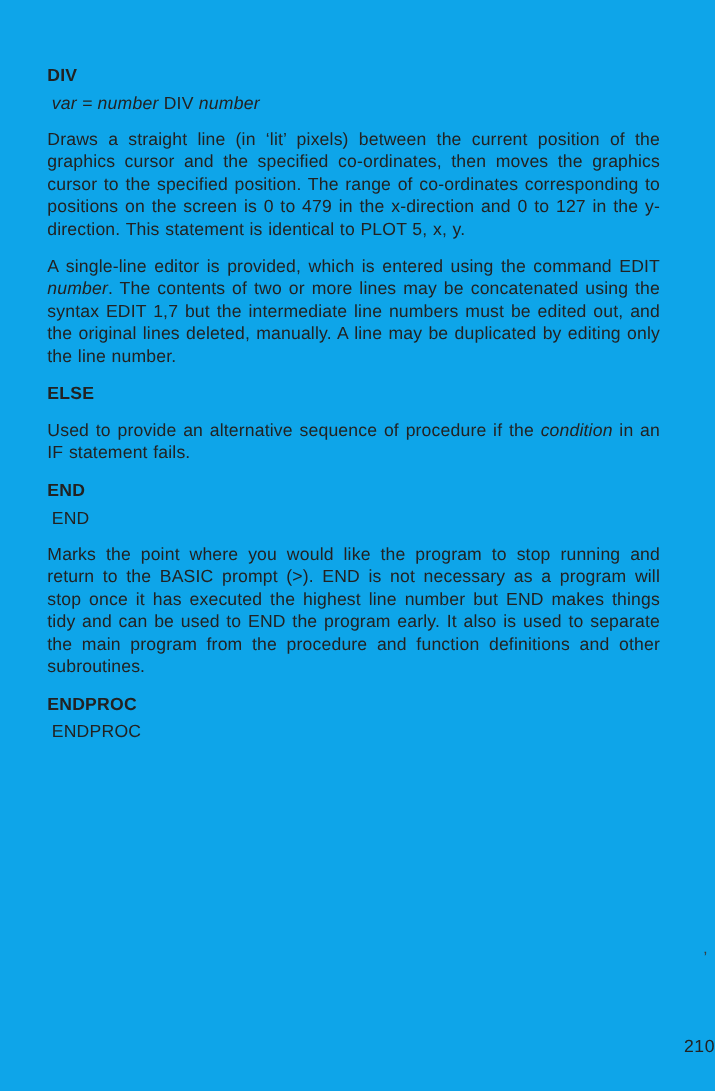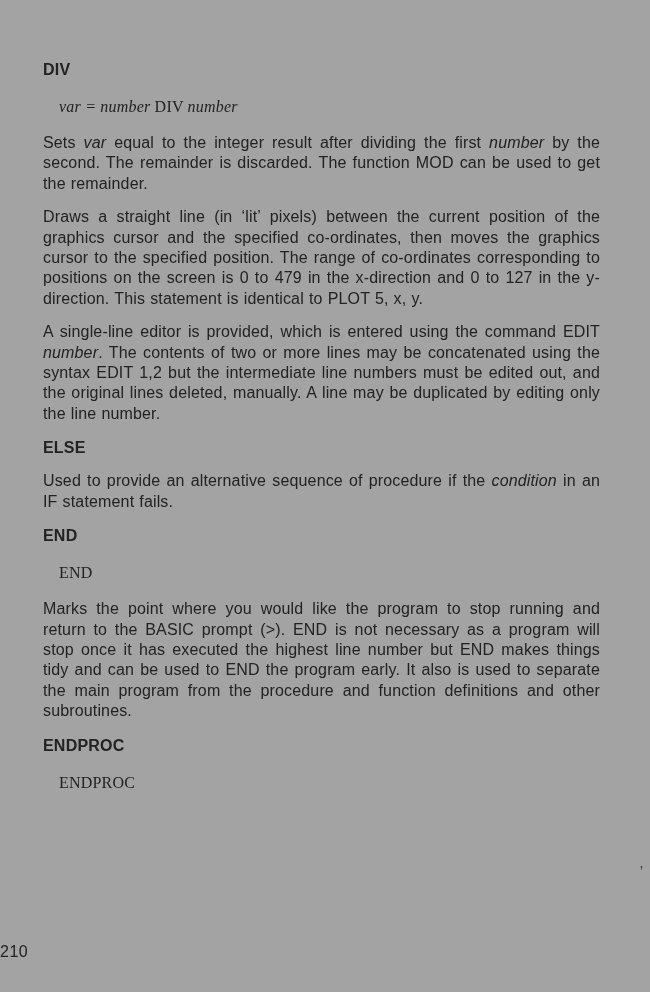--- a/index.html
+++ b/index.html
@@ -5,85 +5,83 @@
   html, body { margin: 0; padding: 0; }
   body {
     font-family: "Liberation Sans", sans-serif;
     background: #e8e8e8;
   }
   .page {
     position: relative;
     width: 650px;
     height: 992px;
     margin: 0 auto;
-    background: #a3a3a3;
+    background: #0ea5e9;
     color: #222;
     box-sizing: border-box;
     padding: 60px 50px 0 43px;
     overflow: hidden;
   }
   .entry { }
   .entry h3 {
     font-size: 16px;
     line-height: 20px;
     margin: 14px 0 0 0;
     font-weight: 400;
     letter-spacing: 0.2px;
   }
   .entry h3 b { font-weight: 700; }
   .entry .syntax {
     font-size: 16px;
     line-height: 21px;
-    margin: 16px;
+    margin: 4px;
     letter-spacing: 0.2px;
-    font-family: Liberation Serif, serif;
   }
   .entry p {
     font-size: 16px;
     line-height: 20.4px;
     margin: 13px 0;
     text-align: justify;
     letter-spacing: 0.15px;
     word-spacing: 0.5px;
   }
   .entry:first-child h3 { margin-top: 0; }
   i { font-style: italic; }
   b { font-weight: 700; }
   .page-number {
     position: absolute;
     left: 0;
     right: 0;
     bottom: 31px;
-    text-align: left;
+    text-align: right;
     font-size: 16px;
     letter-spacing: 0.5px;
   }
   .scan-artifact {
     position: absolute;
     right: 7px;
     top: 862px;
     font-size: 15px;
     color: #3a3a3a;
   }
 </style>
 </head>
 <body>
 
 <div class="page">
   <div>
       <section class="entry">
         <h3><b>DIV</b></h3>
         <div class="syntax"><i>var = number</i><span> DIV </span><i>number</i></div>
-        <p><span>Sets </span><i>var </i><span>equal to the integer result after dividing the first </span><i>number</i><span> by the second. The remainder is discarded. The function MOD can be used to get the remainder.</span></p>
       </section>
       <section class="entry">
         <p><span>Draws a straight line (in ‘lit’ pixels) between the current position of the graphics cursor and the specified co-ordinates, then moves the graphics cursor to the specified position.  The range of co-ordinates corresponding to positions on the screen is 0 to 479 in the x-direction and 0 to 127 in the y-direction.  This statement is identical to PLOT 5, x, y.</span></p>
       </section>
       <section class="entry">
-        <p><span>A single-line editor is provided, which is entered using the command EDIT </span><i>number</i><span>. The contents of two or more lines may be concatenated using the syntax EDIT 1,2 but the intermediate line numbers must be edited out, and the original lines deleted, manually.  A line may be duplicated by editing only the line number.</span></p>
+        <p><span>A single-line editor is provided, which is entered using the command EDIT </span><i>number</i><span>. The contents of two or more lines may be concatenated using the syntax EDIT 1,7 but the intermediate line numbers must be edited out, and the original lines deleted, manually.  A line may be duplicated by editing only the line number.</span></p>
       </section>
       <section class="entry">
         <h3><b>ELSE</b></h3>
         <p><span>Used to provide an alternative sequence of procedure if the </span><i>condition</i><span> in an IF statement fails.</span></p>
       </section>
       <section class="entry">
         <h3><b>END</b></h3>
         <div class="syntax"><span>END</span></div>
         <p><span>Marks the point where you would like the program to stop running and return to the BASIC prompt (&gt;). END is not necessary as a program will stop once it has executed the highest line number but END makes things tidy and can be used to END the program early. It also is used to separate the main program from the procedure and function definitions and other subroutines.</span></p>
       </section>

